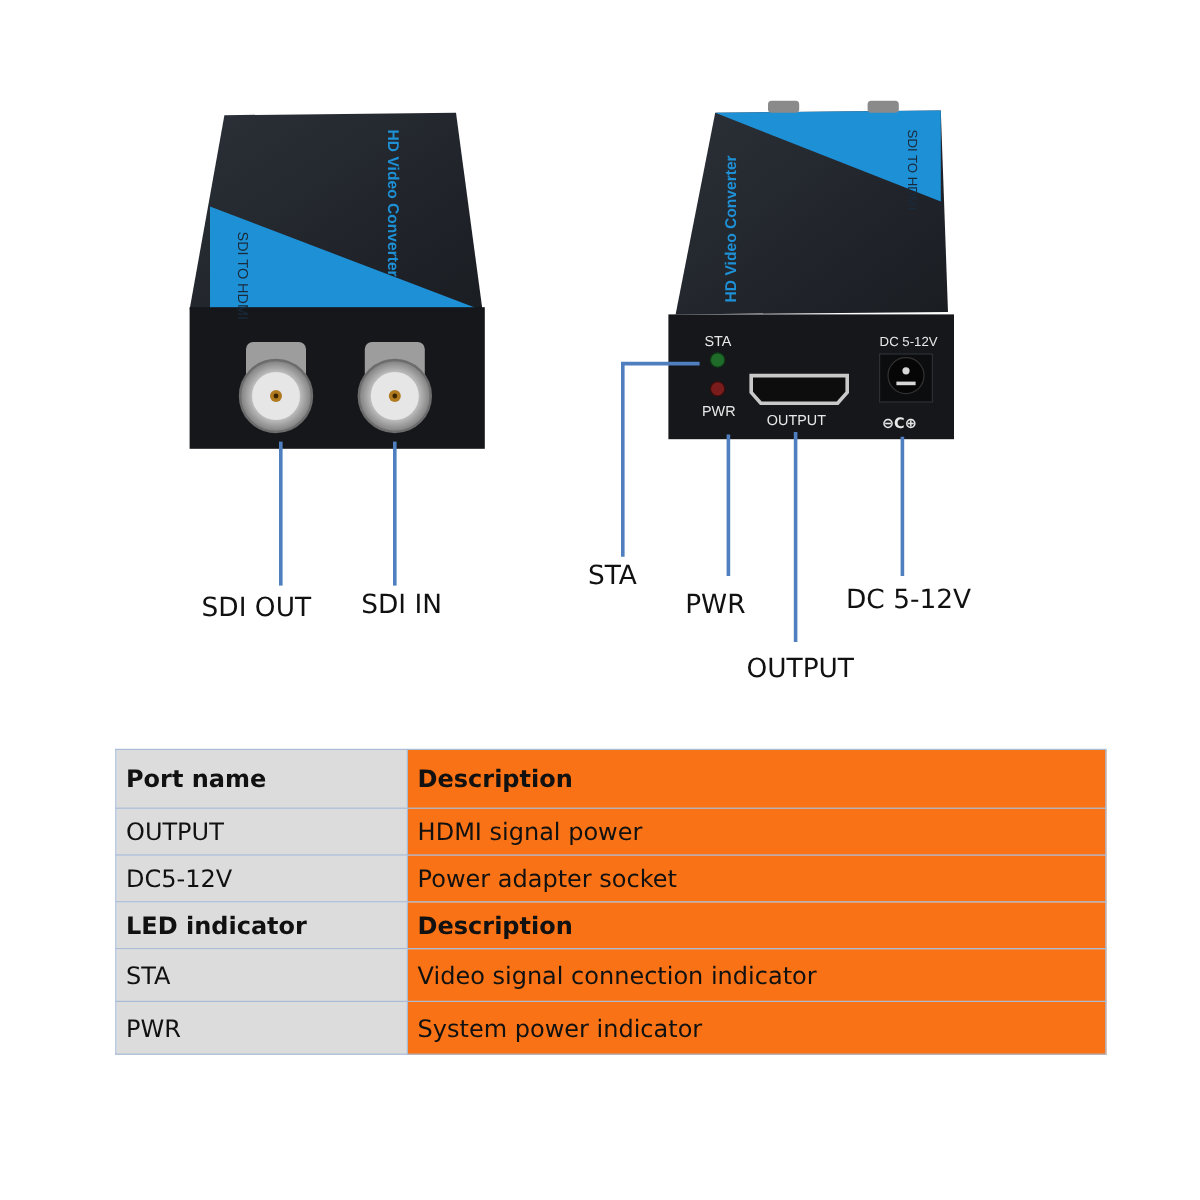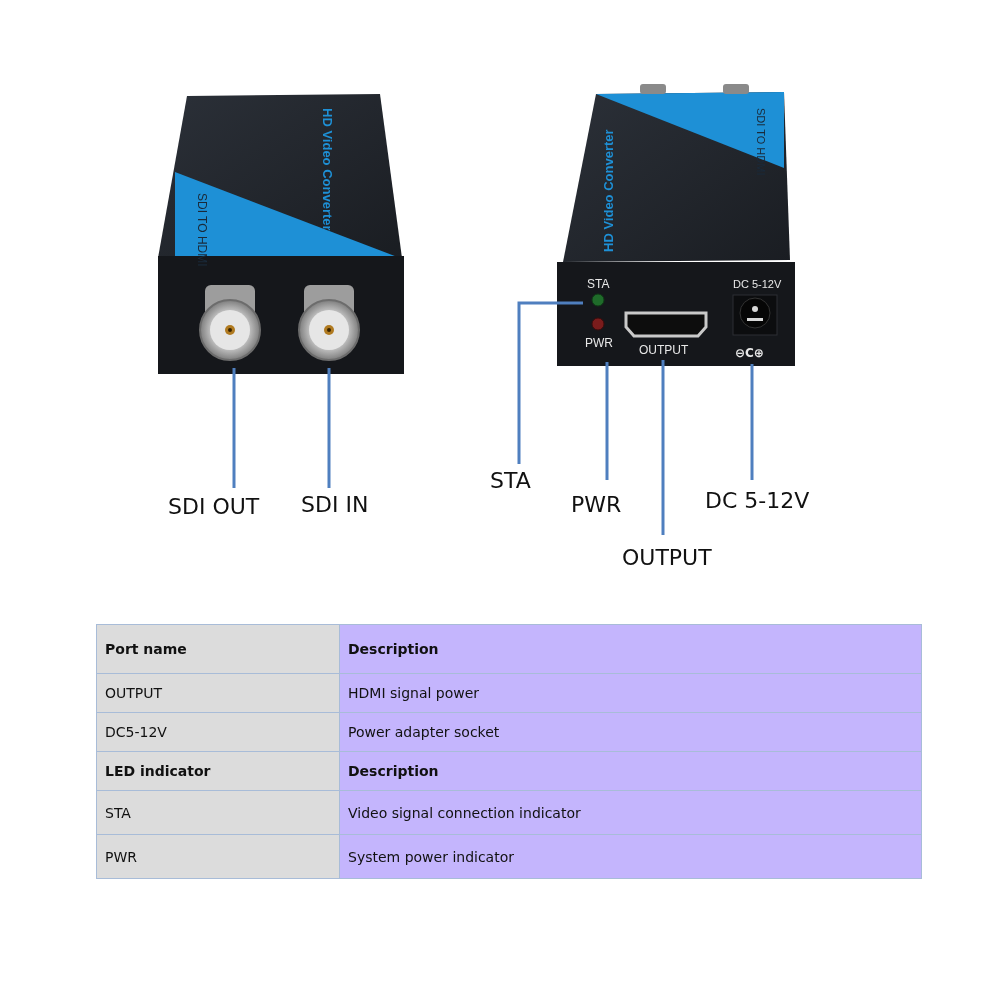--- a/index.html
+++ b/index.html
@@ -1,20 +1,20 @@
 <!DOCTYPE html>
 <html><head>
 <meta charset="utf-8">
 <style>
   html,body{margin:0;padding:0;background:#ffffff;}
   body{width:1000px;height:1000px;position:relative;overflow:hidden;font-family:"Liberation Sans",sans-serif;}
   svg.devices{position:absolute;left:0;top:0;width:1000px;height:600px;}
   .callout{position:absolute;font-family:"DejaVu Sans",sans-serif;font-size:22px;color:#111;white-space:nowrap;}
-  table.spec{position:absolute;left:96px;top:624px;width:826px;border-collapse:collapse;font-family:"DejaVu Sans",sans-serif;font-size:14px;color:#111;}
-  table.spec td{border:1px solid #a8bcd8;height:38px;padding:0 8px;vertical-align:middle;background:#c4b5fd;}
+  table.spec{position:absolute;left:96px;top:624px;width:826px;border-collapse:collapse;font-family:"DejaVu Sans",sans-serif;font-size:20px;color:#111;}
+  table.spec td{border:1px solid #a8bcd8;height:38px;padding:0 8px;vertical-align:middle;background:#f97316;}
   table.spec td.c1{width:226px;background:#dcdcdc;}
   table.spec tr.hdr td{font-weight:bold;height:48px;}
   table.spec tr.hdr2 td{font-weight:bold;}
 </style>
 </head>
 <body>
 
 <svg class="devices" viewBox="0 0 1000 600">
   <defs>
     <linearGradient id="bodyGrad" x1="0" y1="0" x2="1" y2="1">

